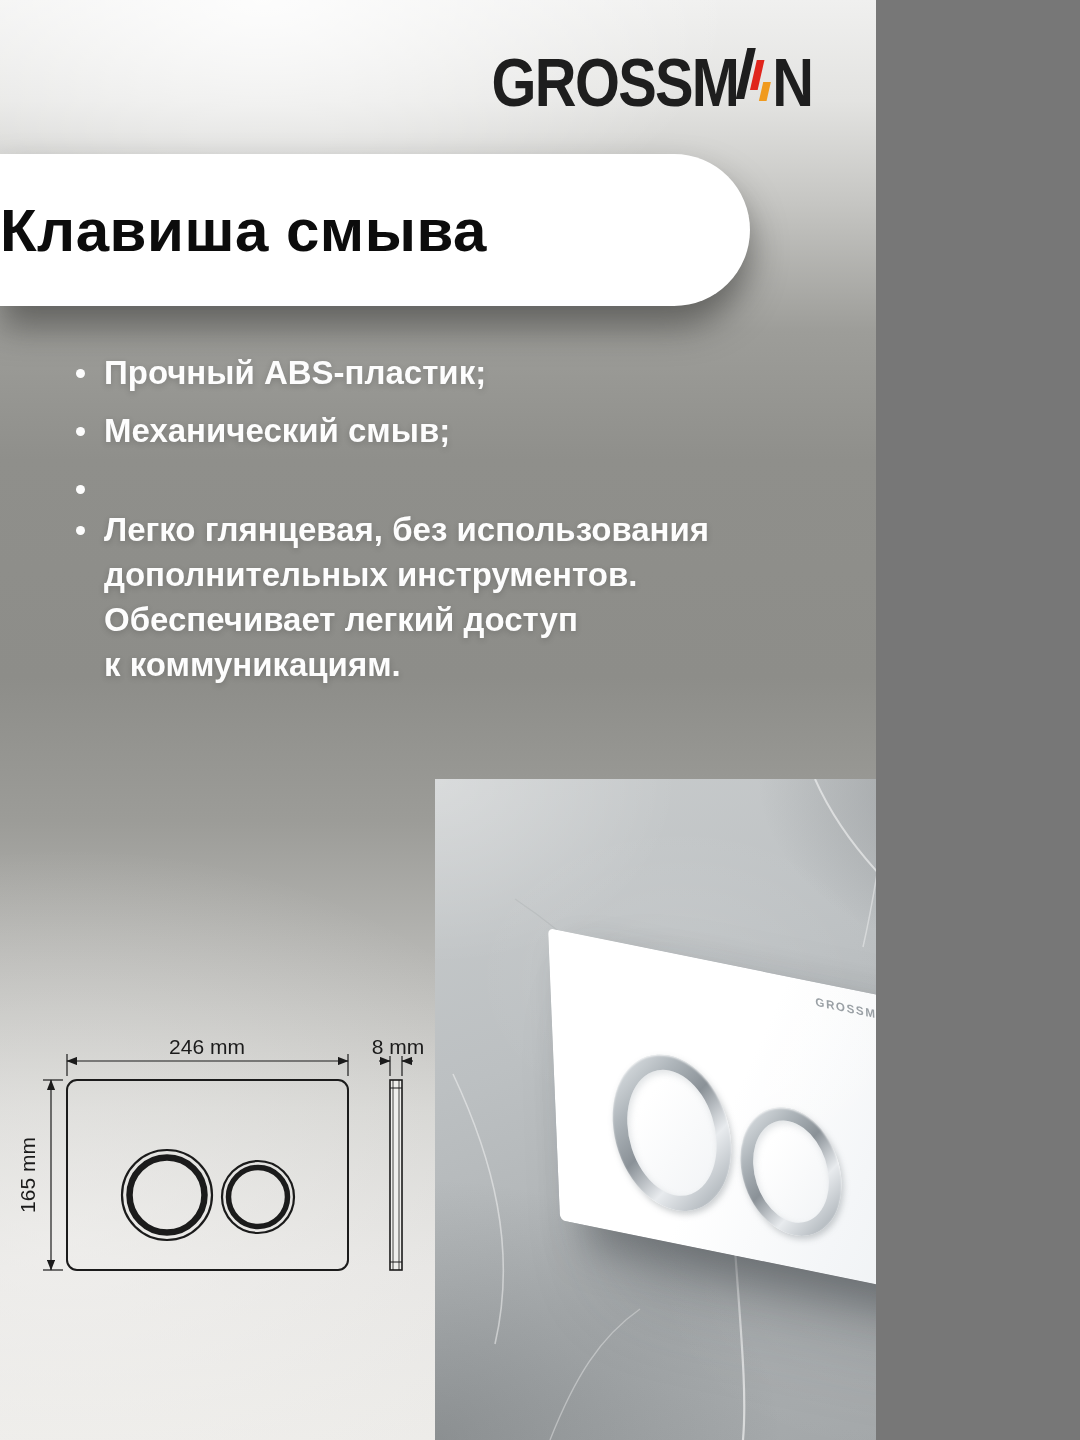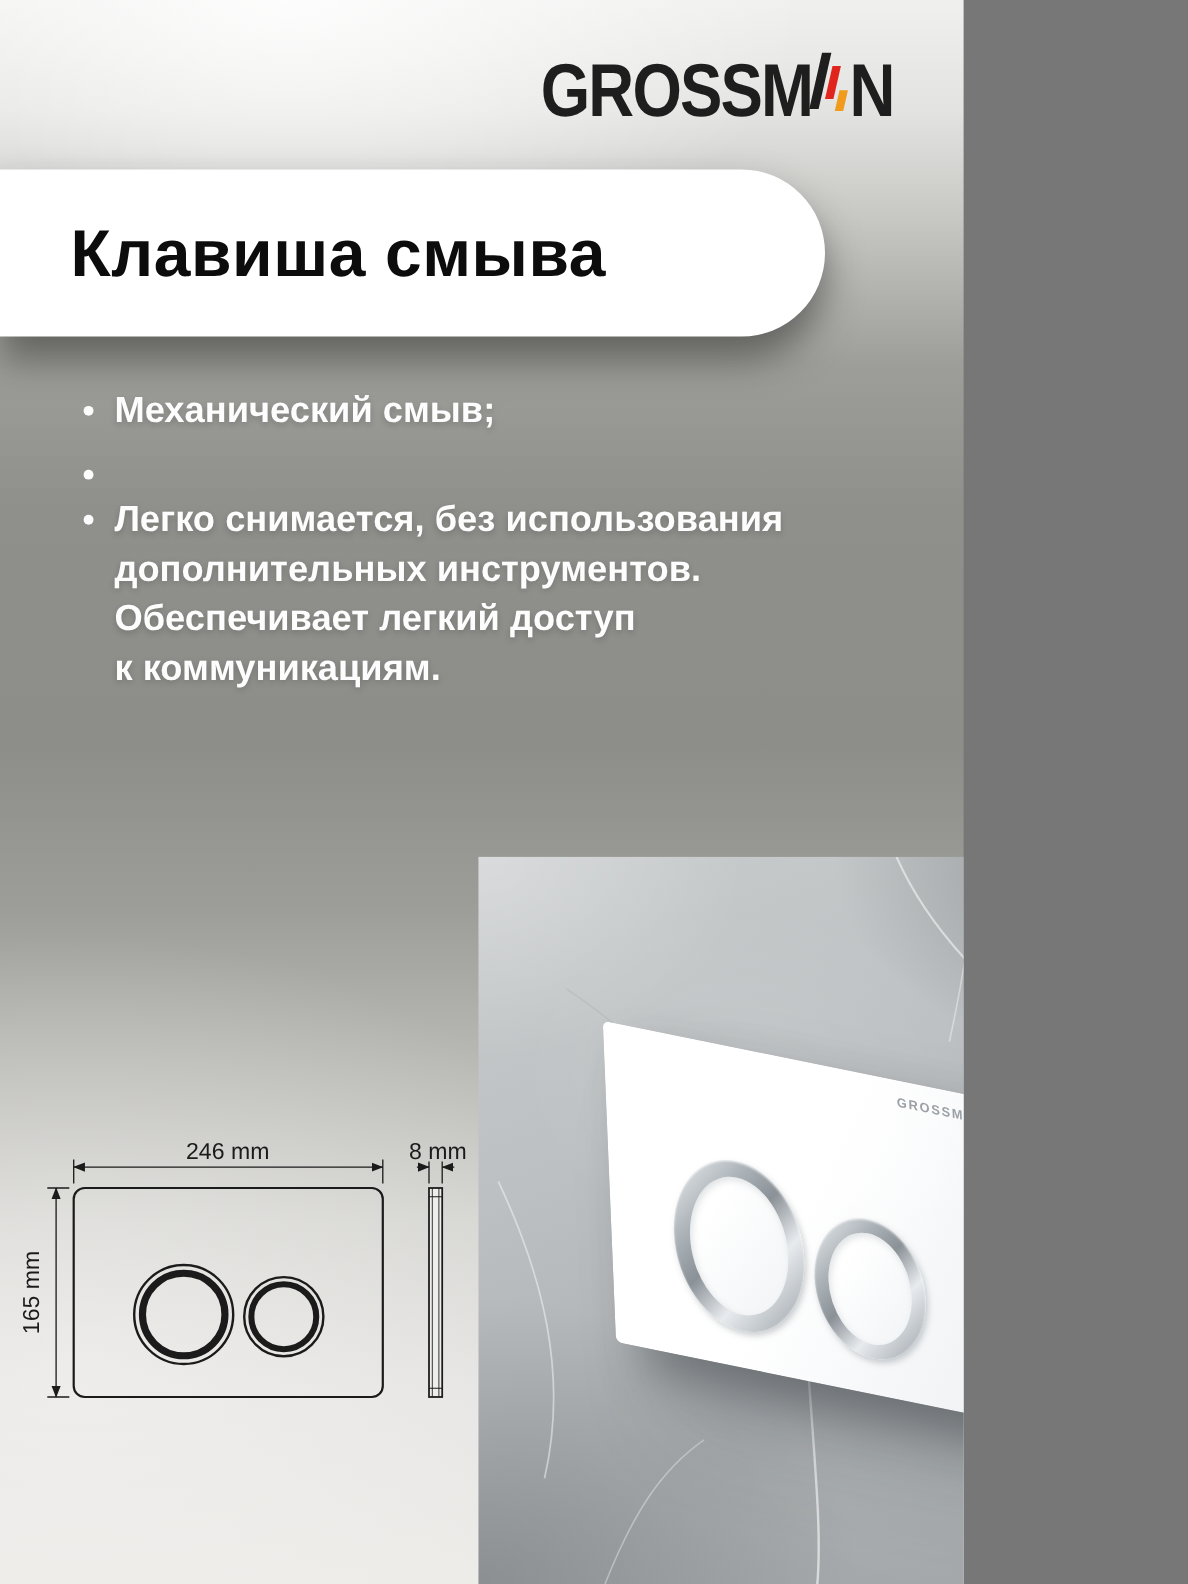--- a/index.html
+++ b/index.html
@@ -19,21 +19,21 @@
   .logo .txt{display:block;}
   .logo-mark{position:relative; width:36px; height:52px; margin:0 2px; flex:none;}
   .logo-mark i{position:absolute; display:block; transform:skewX(-15deg);}
   .logo-mark .bar-black{left:2px; top:0; width:10px; height:51px; background:#1e1e1e;}
   .logo-mark .bar-red{left:16px; top:12px; width:9px; height:30px;}
   .logo-mark .bar-orange{left:25px; top:34px; width:9px; height:19px;}
 
   
   .pill{position:absolute; left:0; top:154px; width:750px; height:152px; background:#ffffff;
         border-radius:0 80px 80px 0; box-shadow:0 20px 34px rgba(30,30,28,0.5);
-        display:flex; align-items:center; padding-left:64px; box-sizing:border-box; z-index:3;}
+        display:flex; align-items:center; box-sizing:border-box; z-index:3;}
   .pill h1{margin:0; font-size:60px; font-weight:700; letter-spacing:0.5px; color:#0c0c0c;}
 
   
   .features{position:absolute; left:76px; top:350px; width:820px; margin:0; padding:0; list-style:none; z-index:2;}
   .features li{display:flex; align-items:flex-start; gap:19px; margin-bottom:13px;
                color:#fdfdfd; font-size:33px; line-height:45px; text-shadow:0 2px 6px rgba(0,0,0,0.18);}
   .features .dot{flex:none; width:9px; height:9px; border-radius:50%; background:#fdfdfd; margin-top:19px;}
   .features b{font-weight:700;}
   .features .rest{font-weight:700; white-space:pre-line;}
 
@@ -92,28 +92,32 @@
     <span class="txt">N</span>
   </div>
 
   <div class="pill">
     <h1>Клавиша смыва</h1>
   </div>
 
   <ul class="features">
     <li>
       <span class="dot"></span>
+      <span><b>Прочный ABS-пластик;</b><span class="rest"></span></span>
+    </li>
+    <li>
+      <span class="dot"></span>
       <span><b>Механический смыв;</b><span class="rest"></span></span>
     </li>
     <li>
       <span class="dot"></span>
     </li>
     <li>
       <span class="dot"></span>
-      <span><b>Легко снимается,</b><span class="rest"> без использования
+      <span><b>Легко глянцевая,</b><span class="rest"> без использования
 дополнительных инструментов.
 Обеспечивает легкий доступ
 к коммуникациям.</span></span>
     </li>
   </ul>
 
   <svg class="tech" viewBox="0 0 420 270" width="420" height="270">
     <defs>
       <marker id="arr" markerWidth="9" markerHeight="7" refX="8.5" refY="3.5" orient="auto-start-reverse">
         <path d="M0,0 L9,3.5 L0,7 z" fill="#1b1b1b"></path>

